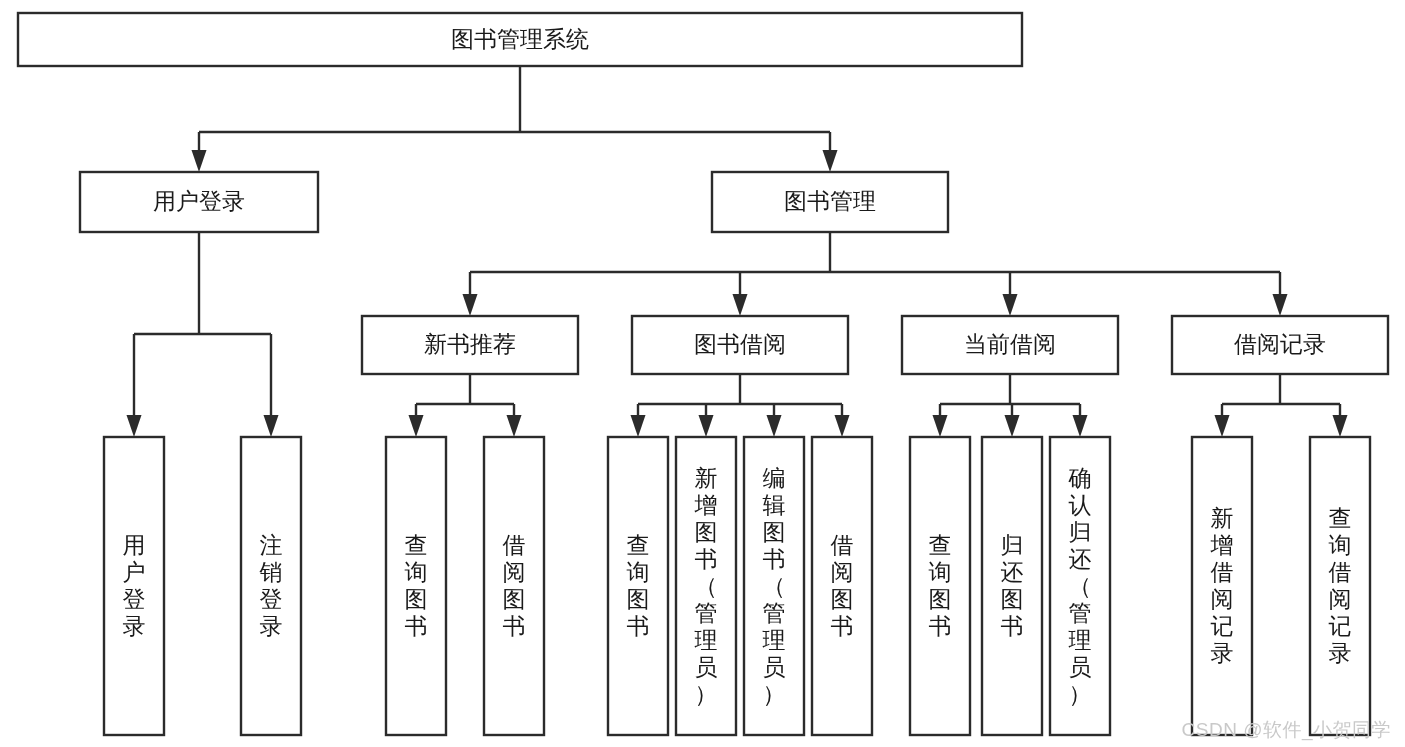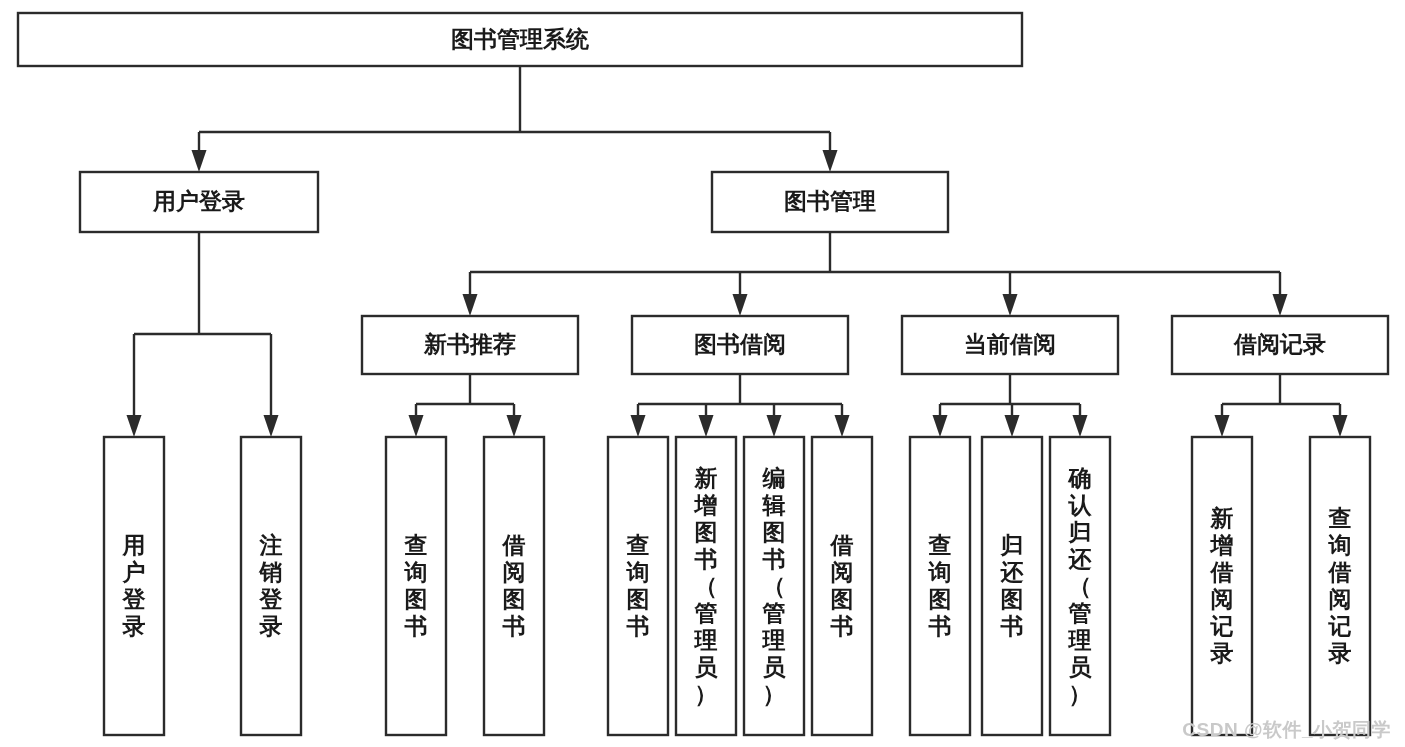--- a/index.html
+++ b/index.html
@@ -12,21 +12,20 @@
     width: 1405px;
     height: 747px;
     font-family: "Liberation Sans", "DejaVu Sans", sans-serif;
     overflow: hidden;
     position: relative;
   }
   #diagram-root {
     position: relative;
     width: 1405px;
     height: 747px;
-    font-weight: bold;
   }
   svg.diagram-canvas {
     position: absolute;
     top: 0;
     left: 0;
     width: 1405px;
     height: 747px;
   }
   .node-box {
     fill: #ffffff;

